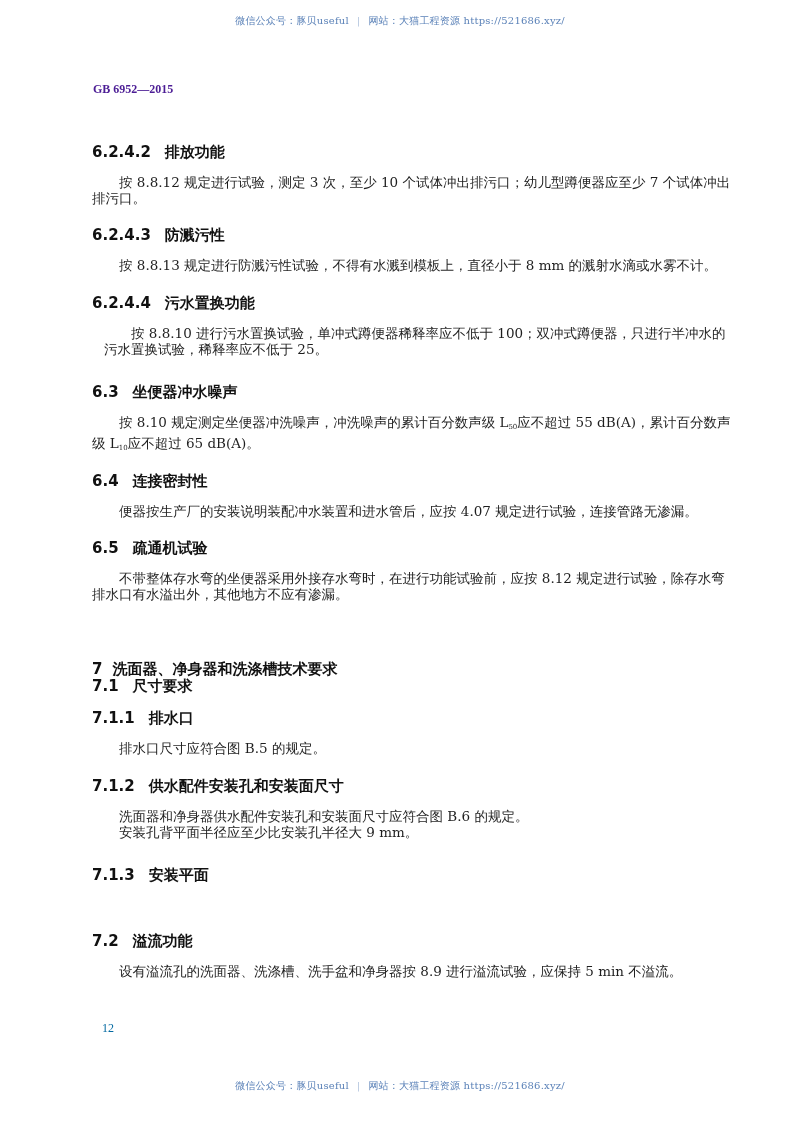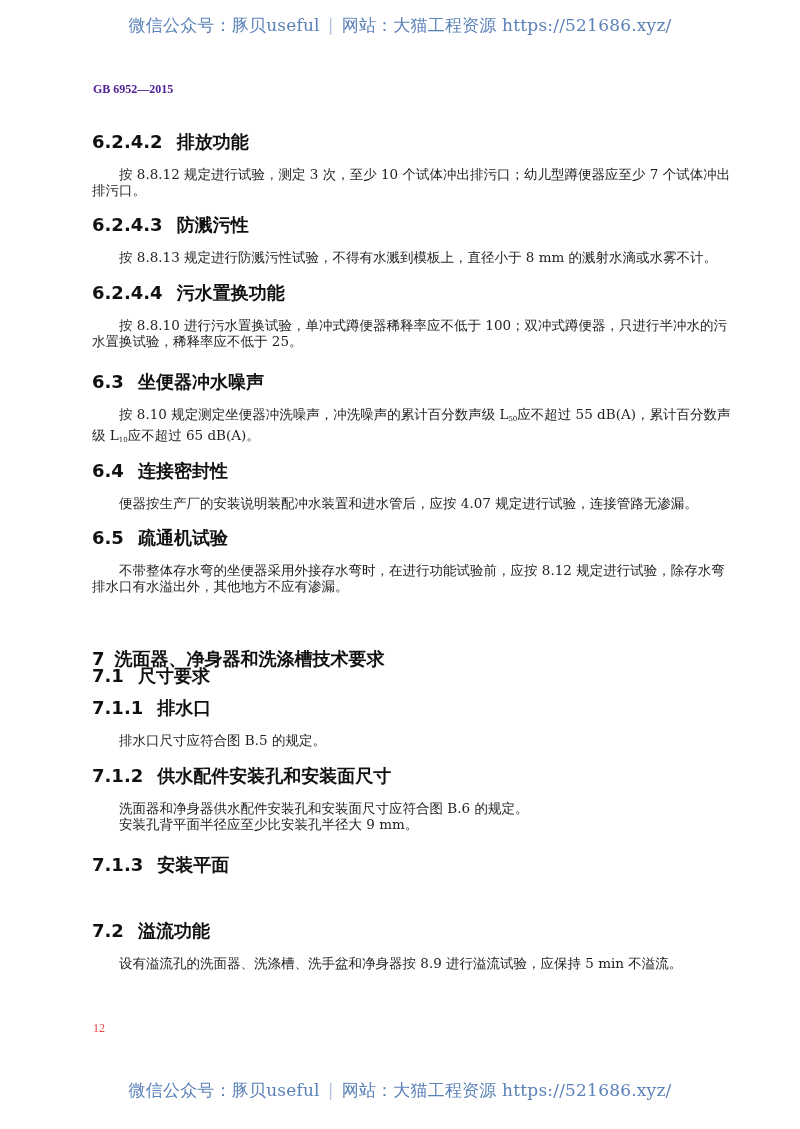--- a/index.html
+++ b/index.html
@@ -2,39 +2,39 @@
 <html><head>
   <meta charset="utf-8">
   <style>
     html, body { margin: 0; padding: 0; }
     body {
       width: 800px; height: 1129px; background: #ffffff; position: relative; overflow: hidden;
       font-family: "DejaVu Serif", "Liberation Serif", serif; color: #1a1a1a;
     }
     .watermark {
       position: absolute; left: 0; width: 800px; text-align: center;
-      font-size: 17px; color: #5b82b8; letter-spacing: 0.2px;
+      font-size: 10px; color: #5b82b8; letter-spacing: 0.2px;
       font-family: "DejaVu Serif", "Liberation Serif", serif;
     }
     .watermark .sep { color: #b0c2dc; margin: 0 8px; }
     .wm-top { top: 14px; }
     .wm-bottom { top: 1079px; }
     .std-no {
       position: absolute; left: 93px; top: 82px;
       font-family: Liberation Serif, serif; font-weight: bold; font-size: 12px;
       color: #4c1d95;
     }
     .page-number {
-      position: absolute; left: 93px; top: 1021px; font-size: 12px; color: #ef4444;
+      position: absolute; left: 102px; top: 1021px; font-size: 12px; color: #0369a1;
       font-family: "Liberation Serif", "DejaVu Serif", serif;
     }
     .block { position: absolute; left: 92px; width: 640px; }
     .heading {
-      font-family: "DejaVu Sans", "Liberation Sans", sans-serif; font-weight: bold; font-size: 18px;
-      color: #111; white-space: nowrap;
+      font-family: "DejaVu Sans", "Liberation Sans", sans-serif; font-weight: bold; font-size: 15px;
+      color: #111; white-space: nowrap; margin-top: 13px;
     }
     .heading .num { display: inline-block; margin-right: 14px; font-weight: bold; }
     .para {
       font-size: 13.5px; line-height: 16px; color: #1e1e1e; text-indent: 27px;
     }
     .para.noindent { text-indent: 0; padding-left: 27px; }
     sub.s { font-size: 7px; vertical-align: -2px; }
   </style>
 </head>
 <body>
@@ -56,21 +56,21 @@
   <div class="heading">
     <span class="num">6.2.4.3</span><span>防溅污性</span>
   </div>
   <div class="para" style="margin-top:12px;">按 8.8.13 规定进行防溅污性试验，不得有水溅到模板上，直径小于 8 mm 的溅射水滴或水雾不计。</div>
 </div>
 
 <div class="block" style="top:281px;">
   <div class="heading">
     <span class="num">6.2.4.4</span><span>污水置换功能</span>
   </div>
-  <div class="para" style="margin-top:12px;">按 8.8.10 进行污水置换试验，单冲式蹲便器稀释率应不低于 100；双冲式蹲便器，只进行半冲水的污水置换试验，稀释率应不低于 25。</div>
+  <div class="para" style="margin-top:12px;margin-left:12px;">按 8.8.10 进行污水置换试验，单冲式蹲便器稀释率应不低于 100；双冲式蹲便器，只进行半冲水的污水置换试验，稀释率应不低于 25。</div>
 </div>
 
 <div class="block" style="top:370px;">
   <div class="heading">
     <span class="num">6.3</span><span>坐便器冲水噪声</span>
   </div>
   <div class="para" style="margin-top:12px;"><span>按 8.10 规定测定坐便器冲洗噪声，冲洗噪声的累计百分数声级 L</span><sub class="s">50</sub><span>应不超过 55 dB(A)，累计百分数声级 L</span><sub class="s">10</sub><span>应不超过 65 dB(A)。</span></div>
 </div>
 
 <div class="block" style="top:459px;">

